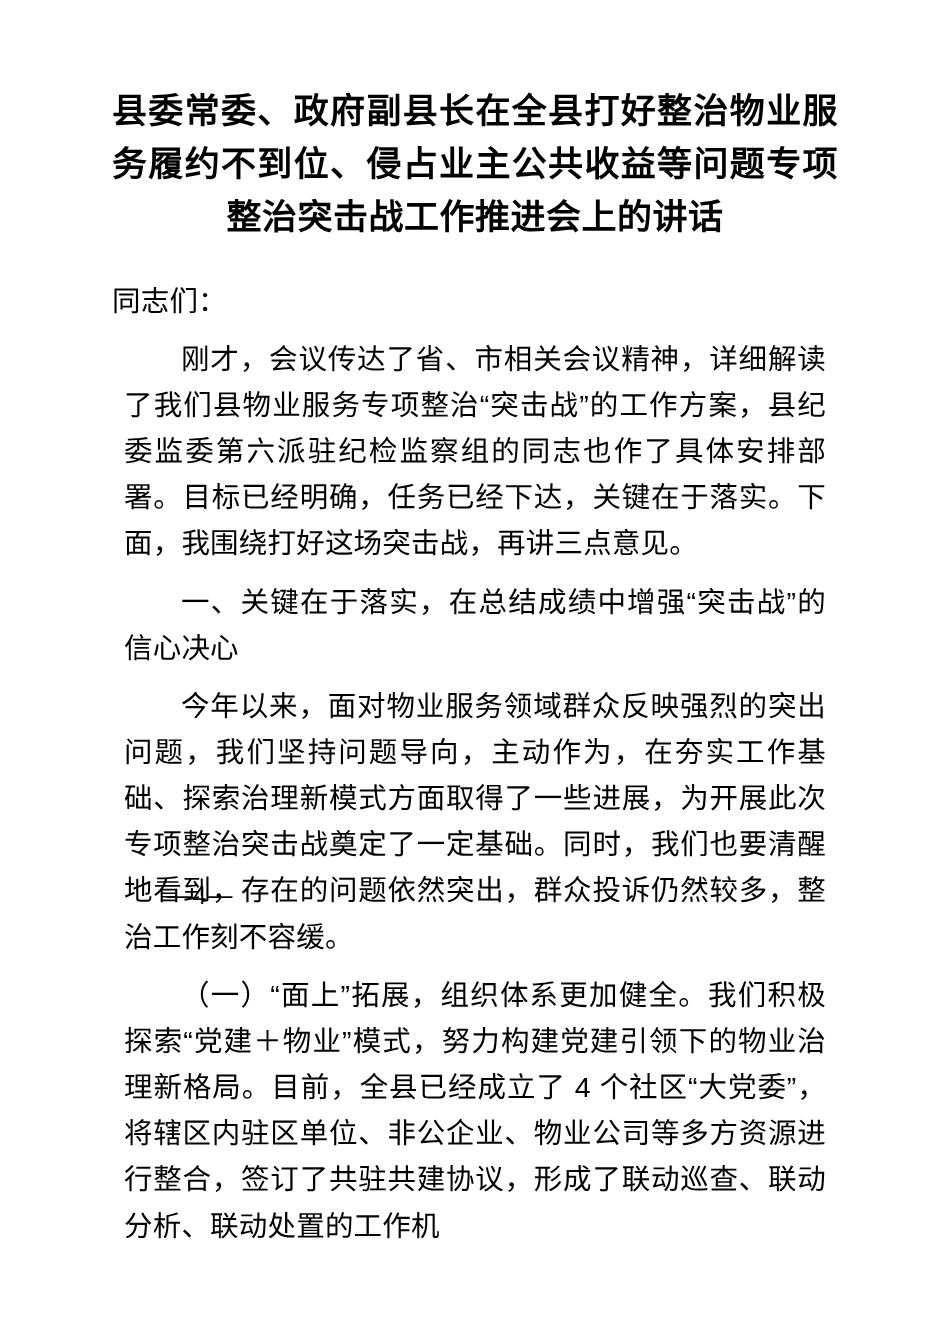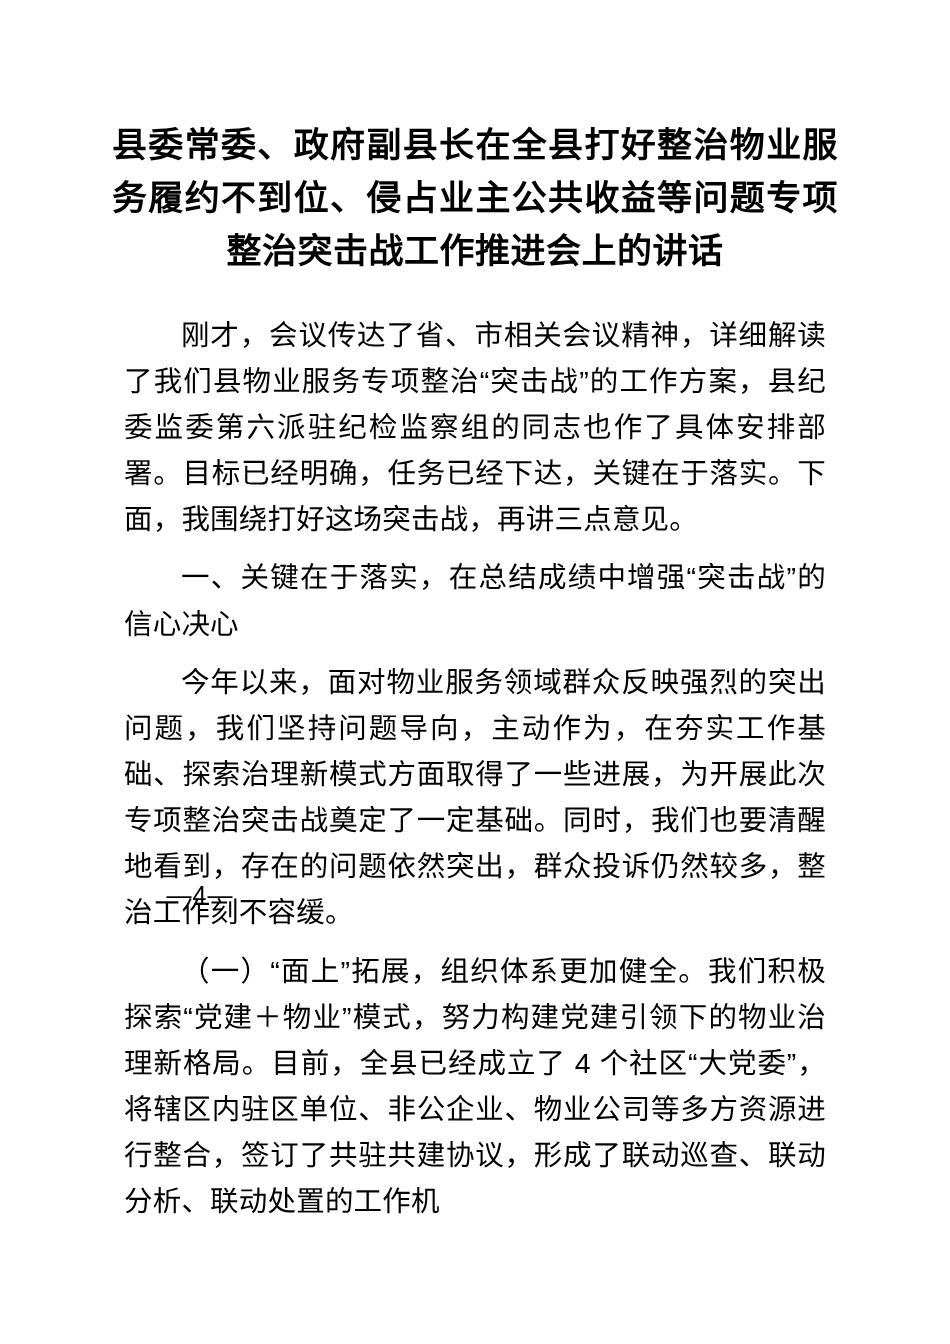--- a/index.html
+++ b/index.html
@@ -13,21 +13,21 @@
     font-family: "Liberation Sans", "DejaVu Sans", sans-serif;
     color: #000000;
     position: relative;
     overflow: hidden;
   }
   .page {
     position: relative;
     width: 950px;
     height: 988px;
     box-sizing: border-box;
-    padding: 118px 112px 0 112px;
+    padding: 84px 112px 0 112px;
   }
   .doc-title {
     font-size: 35px;
     font-weight: bold;
     line-height: 1.52;
     text-align: center;
     letter-spacing: 0.5px;
     margin: 0 0 34px 0;
     text-align: justify;
     text-align-last: center;
@@ -61,20 +61,21 @@
     margin-left: -570px;
   }
 </style>
 </head>
 <body>
 
 <div class="page">
 
   <h1 class="doc-title">县委常委、政府副县长在全县打好整治物业服务履约不到位、侵占业主公共收益等问题专项整治突击战工作推进会上的讲话</h1>
 
+  <div class="salutation">同志们：</div>
 
   <p class="body-para">刚才，会议传达了省、市相关会议精神，详细解读了我们县物业服务专项整治“突击战”的工作方案，县纪委监委第六派驻纪检监察组的同志也作了具体安排部署。目标已经明确，任务已经下达，关键在于落实。下面，我围绕打好这场突击战，再讲三点意见。</p>
   <p class="body-para">一、关键在于落实，在总结成绩中增强“突击战”的信心决心</p>
   <p class="body-para">今年以来，面对物业服务领域群众反映强烈的突出问题，我们坚持问题导向，主动作为，在夯实工作基础、探索治理新模式方面取得了一些进展，为开展此次专项整治突击战奠定了一定基础。同时，我们也要清醒地看到，存在的问题依然突出，群众投诉仍然较多，整治工作刻不容缓。</p>
   <p class="body-para">（一）“面上”拓展，组织体系更加健全。我们积极探索“党建＋物业”模式，努力构建党建引领下的物业治理新格局。目前，全县已经成立了 4 个社区“大党委”，将辖区内驻区单位、非公企业、物业公司等多方资源进行整合，签订了共驻共建协议，形成了联动巡查、联动分析、联动处置的工作机</p>
 
   <div class="page-number">
     <span class="page-number-inner">—4—</span>
   </div>
 

